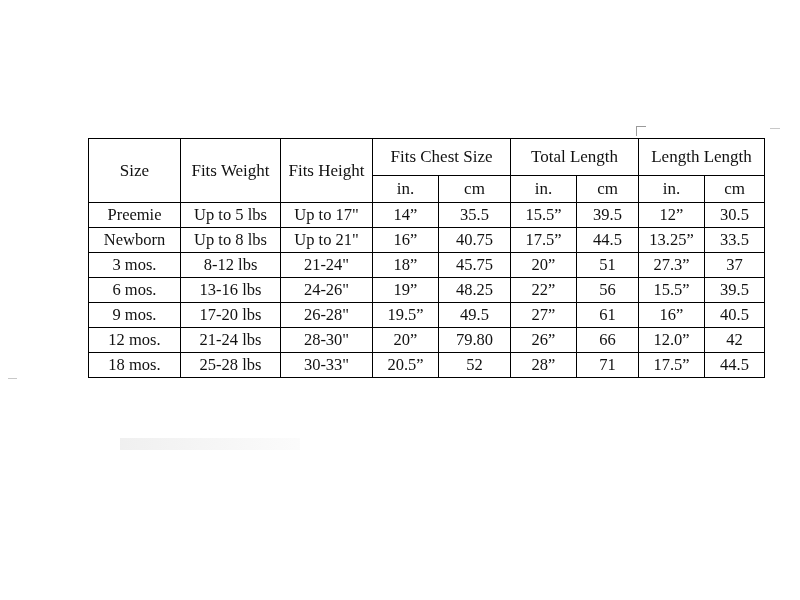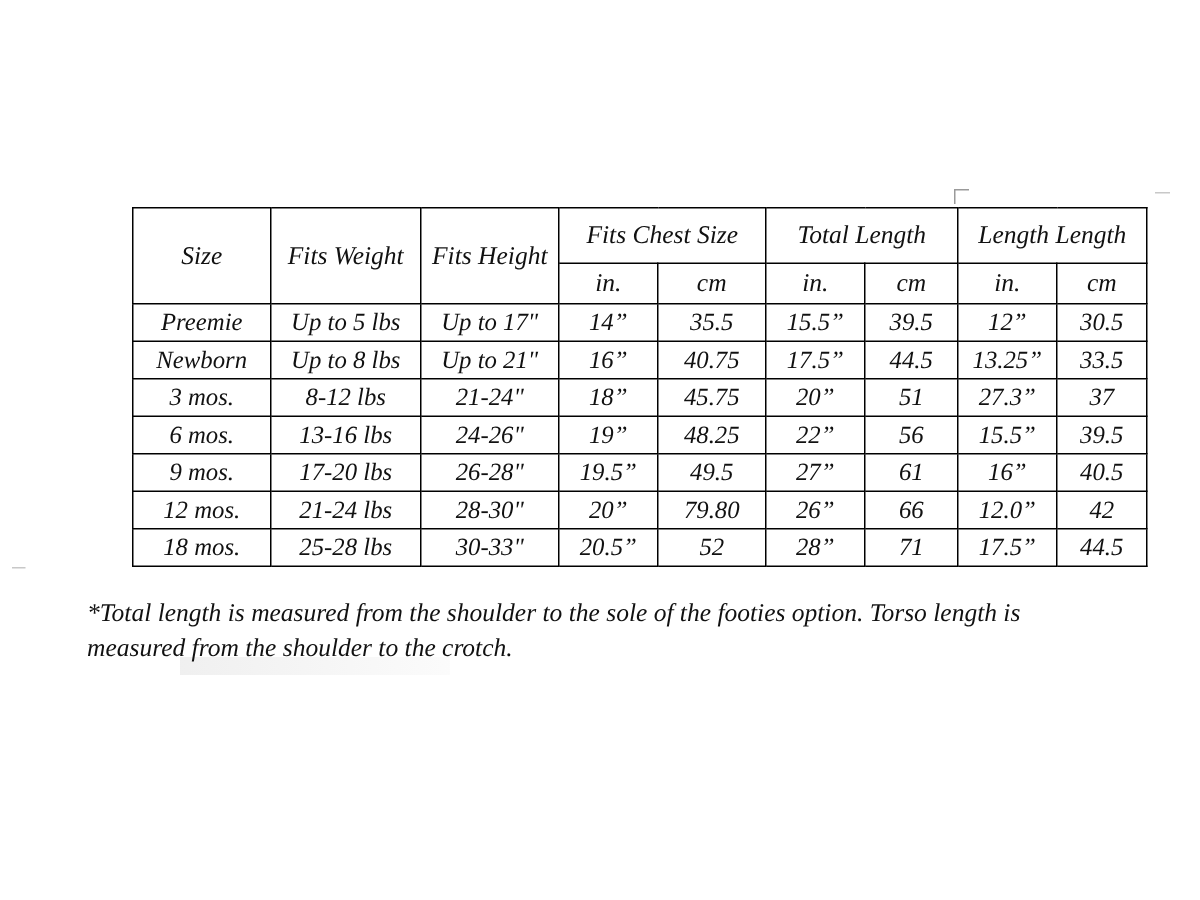--- a/index.html
+++ b/index.html
@@ -10,21 +10,20 @@
     background: #ffffff;
     font-family: "Liberation Serif", serif;
     color: #111111;
     overflow: hidden;
   }
   .page {
     position: relative;
     width: 800px;
     height: 600px;
     background: #ffffff;
-    font-style: italic;
   }
   .table-wrap {
     position: absolute;
     left: 88px;
     top: 138px;
     width: 656px;
   }
   table.size-chart {
     border-collapse: collapse;
     width: 656px;
@@ -232,15 +231,14 @@
           <td>52</td>
           <td>28”</td>
           <td>71</td>
           <td>17.5”</td>
           <td>44.5</td>
         </tr>
       </tbody>
     </table>
   </div>
 
-  <div class="note">*Total length is measured from the shoulder to the sole of the footies option. Torso length is measured from the shoulder to the crotch.</div>
 
 </div>
 
 </body></html>

